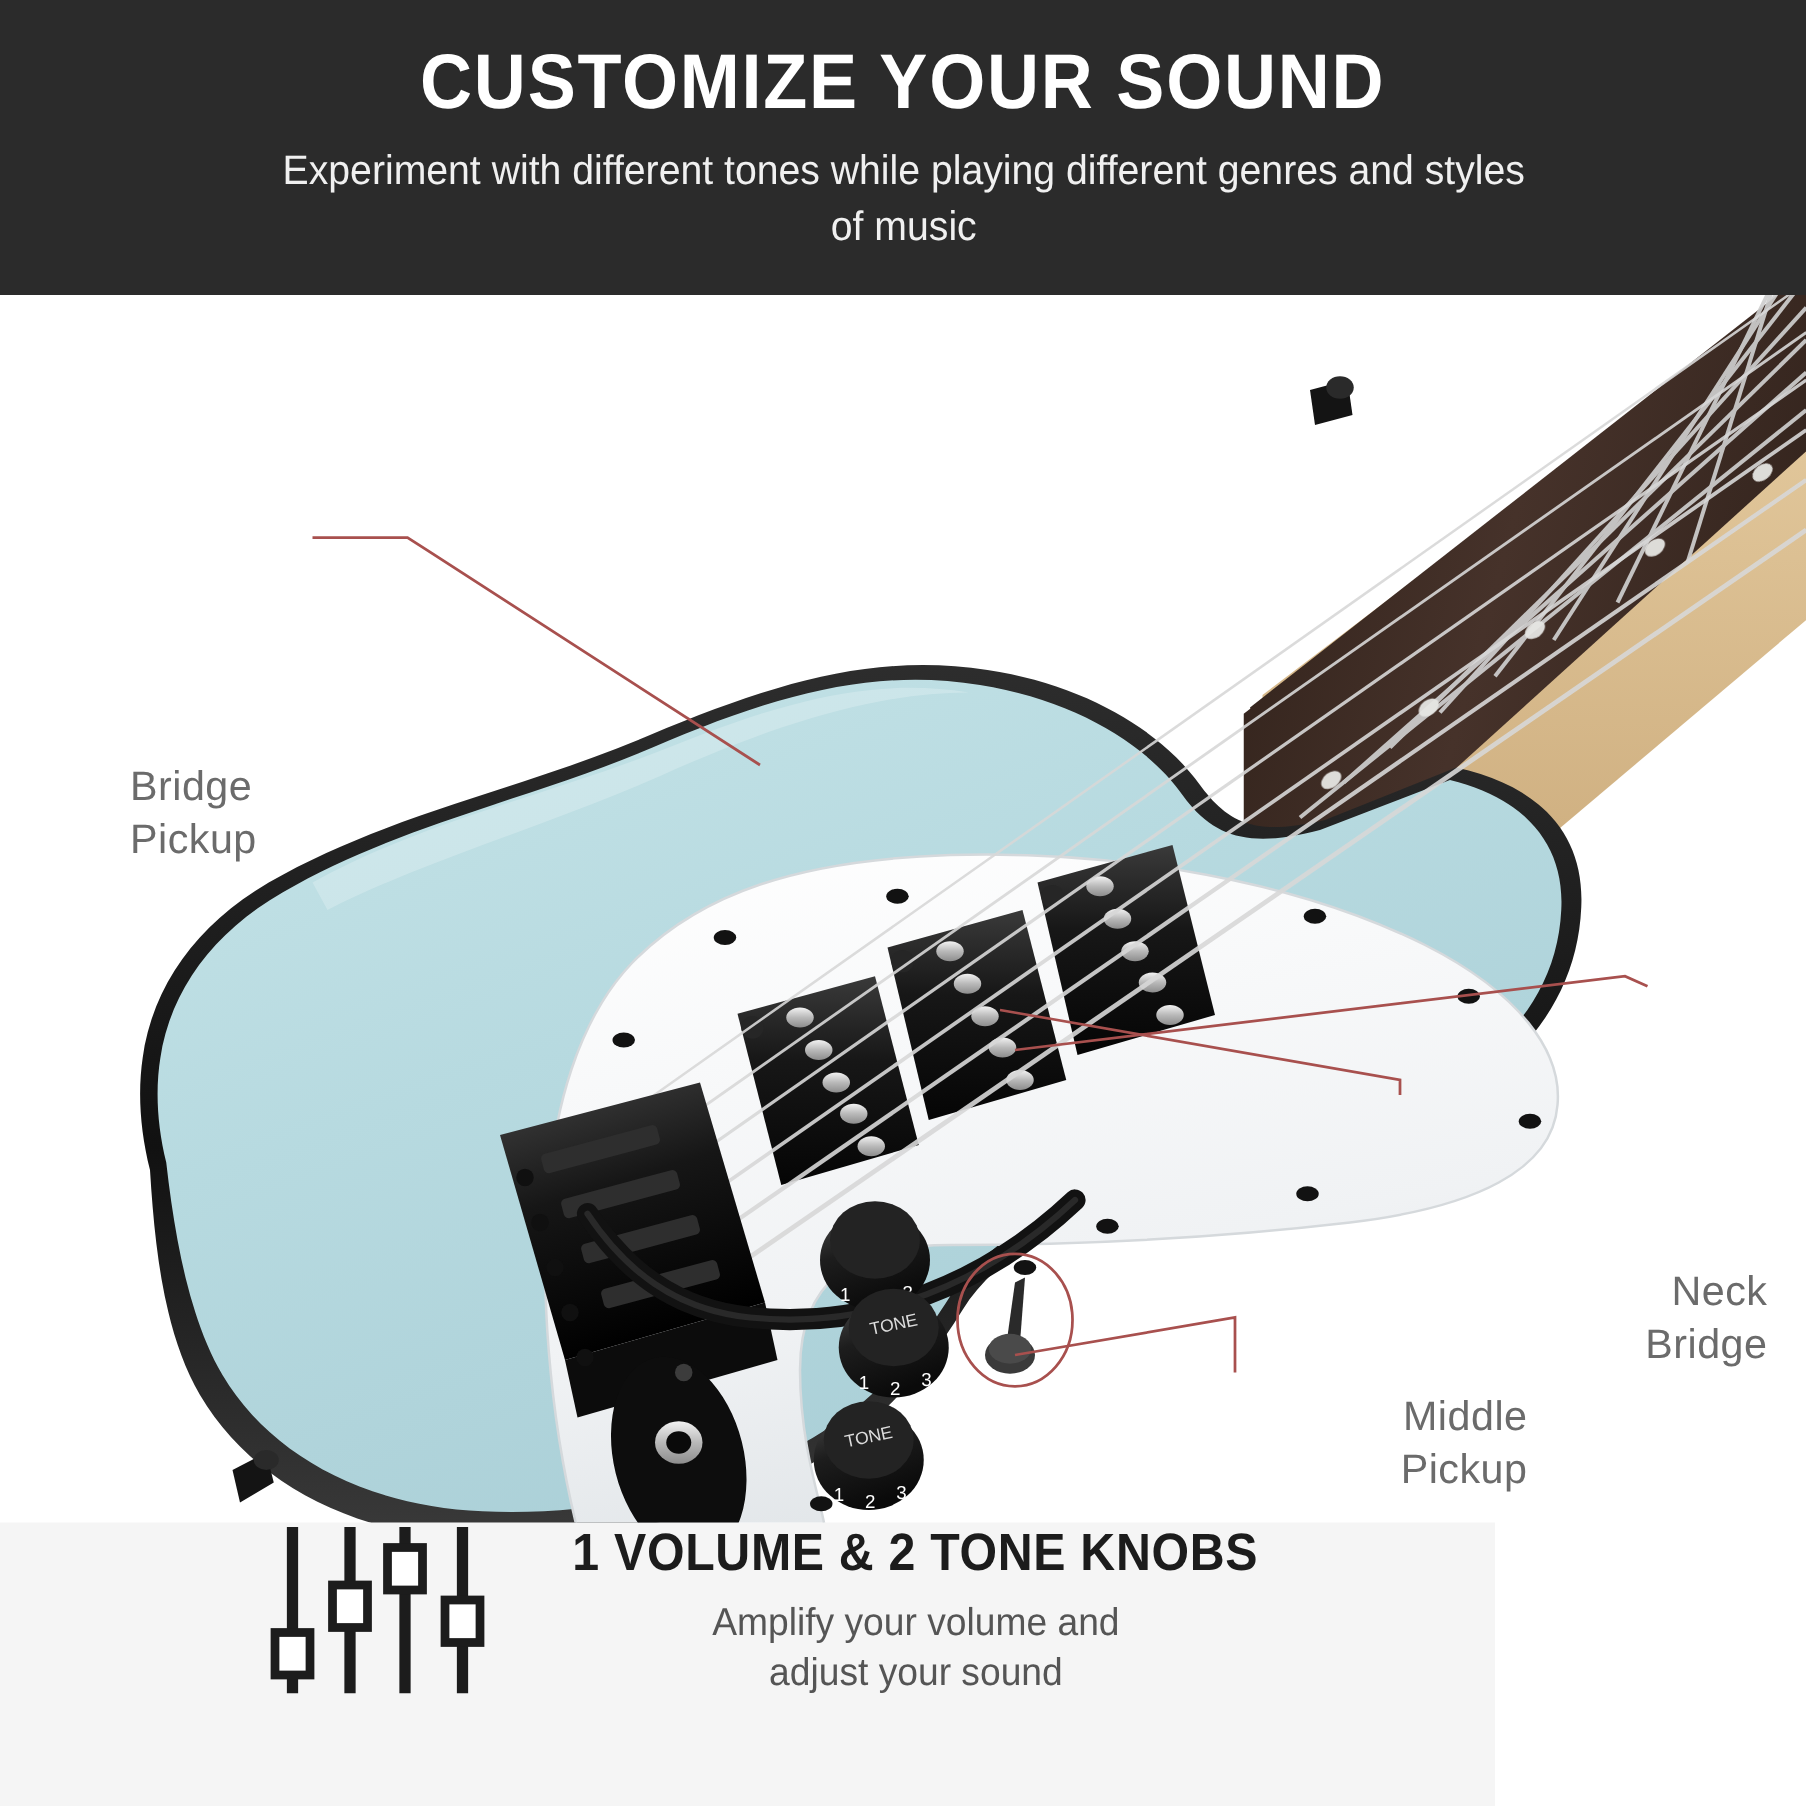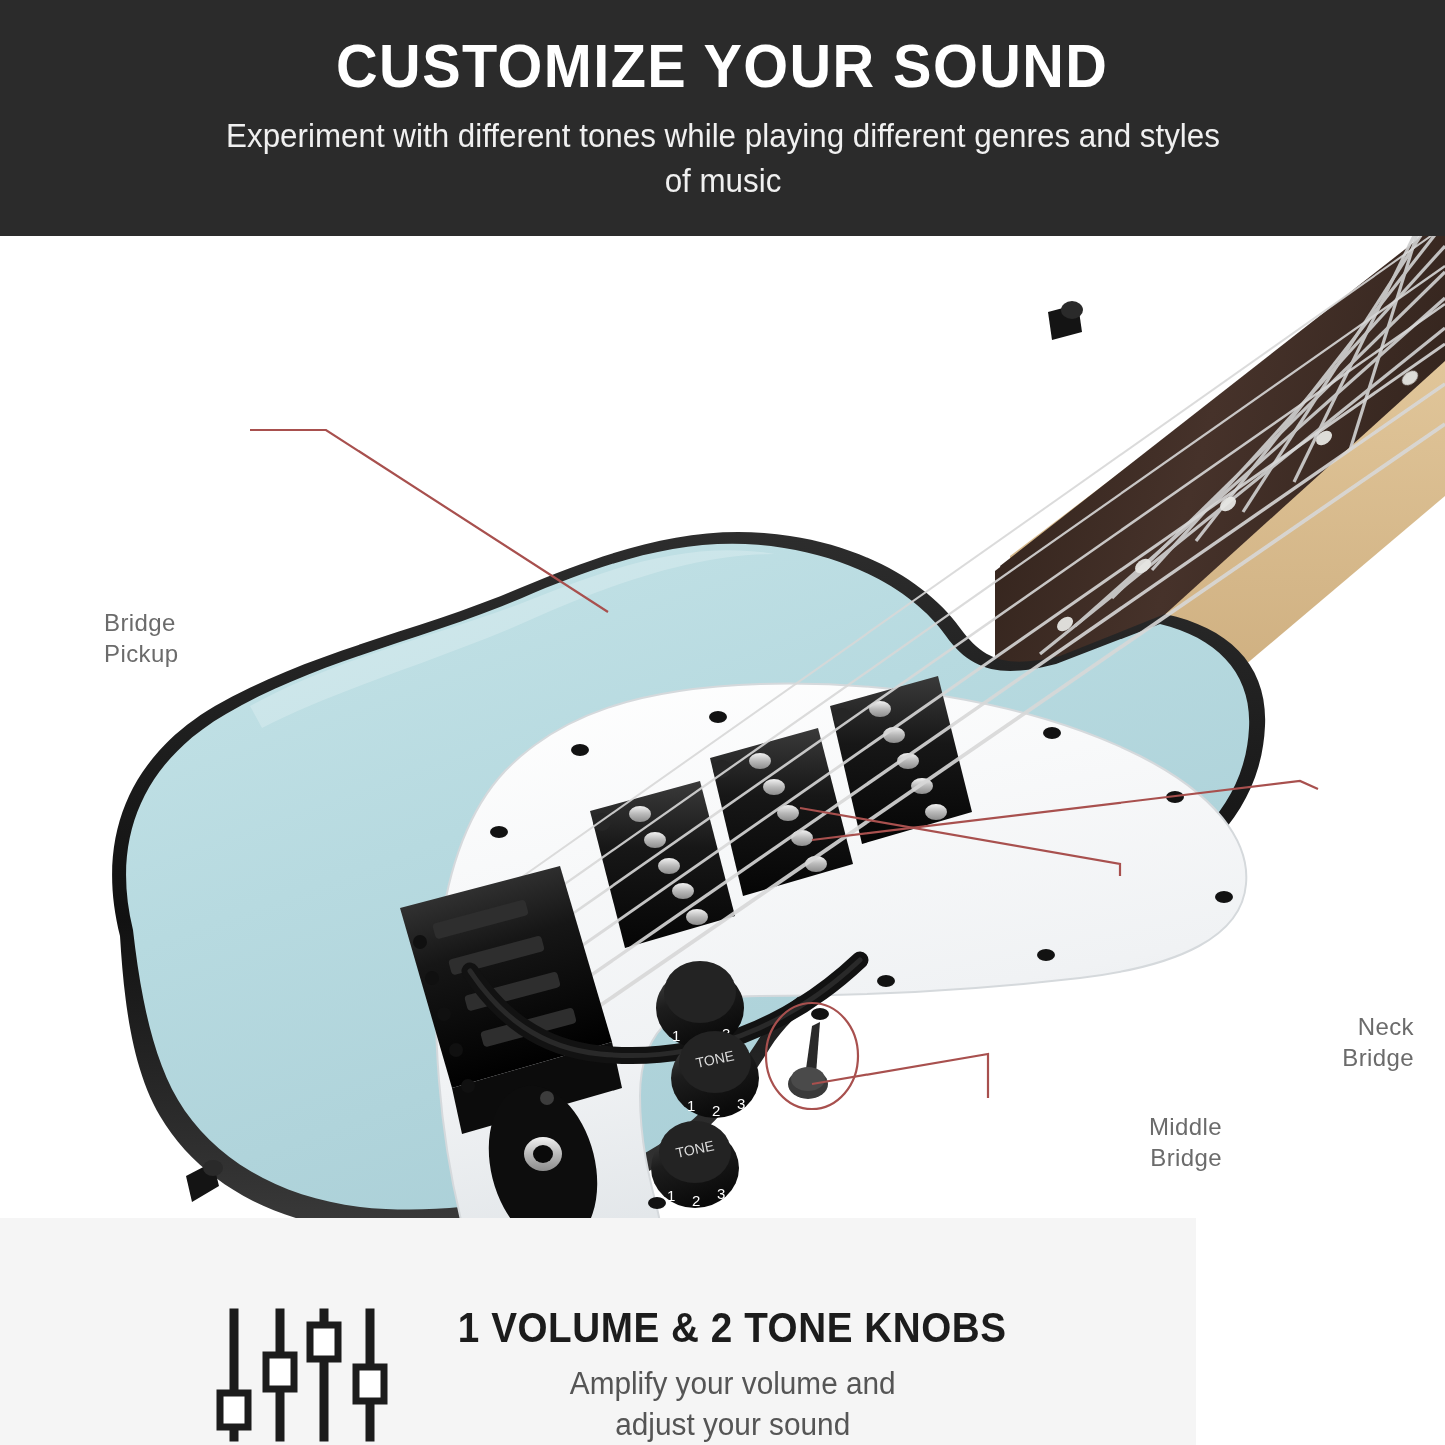--- a/index.html
+++ b/index.html
@@ -41,35 +41,35 @@
   .hero {
     position:absolute; left:0; top:236px; width:1445px; height:982px;
     background:#ffffff; overflow:hidden;
   }
   .hero-svg { position:absolute; left:0; top:0; width:1445px; height:982px; }
 
   
   .callout {
     position:absolute;
     color:#6b6b6b;
-    font-size:24px;
+    font-size:33px;
     font-weight:300;
     line-height:1.28;
     letter-spacing:0.4px;
     white-space:pre-line;
   }
   .co-bridge { left:104px; top:372px; text-align:left; }
   .co-neck   { left:1238px; top:776px; width:176px; text-align:right; }
   .co-middle { left:1010px; top:876px; width:212px; text-align:right; }
 
   
   .banner {
     position:absolute; left:0; top:1218px; width:1196px; height:227px;
     background:#f5f5f5;
-    display:flex; align-items:flex-end; justify-content:flex-start;
+    display:flex; align-items:flex-start; justify-content:flex-start;
     padding-left:212px;
   }
   .banner-icon { width:180px; height:140px; flex:0 0 auto; margin-right:42px; }
   .banner-text { display:flex; flex-direction:column; align-items:center; }
   .banner-title {
     color:#1c1c1c; font-size:42px; font-weight:bold;
     letter-spacing:0.6px; transform:scaleX(0.92); margin-bottom:12px;
     white-space:nowrap;
   }
   .banner-sub {
@@ -343,21 +343,21 @@
       <path d="M1120,640 L1120,628 L800,572"></path>
       <path d="M988,862 L988,818 L812,848"></path>
     </g>
   </svg>
 
   <div class="callout co-bridge">Bridge
 Pickup</div>
   <div class="callout co-neck">Neck
 Bridge</div>
   <div class="callout co-middle">Middle
-Bridge</div>
+Pickup</div>
 
 </div>
 
 <div class="banner">
   <svg class="banner-icon" viewBox="0 0 180 140">
     <g stroke="#1c1c1c" stroke-width="9" stroke-linecap="square">
       <line x1="22" y1="8" x2="22" y2="132"></line>
       <line x1="68" y1="8" x2="68" y2="132"></line>
       <line x1="112" y1="8" x2="112" y2="132"></line>
       <line x1="158" y1="8" x2="158" y2="132"></line>

